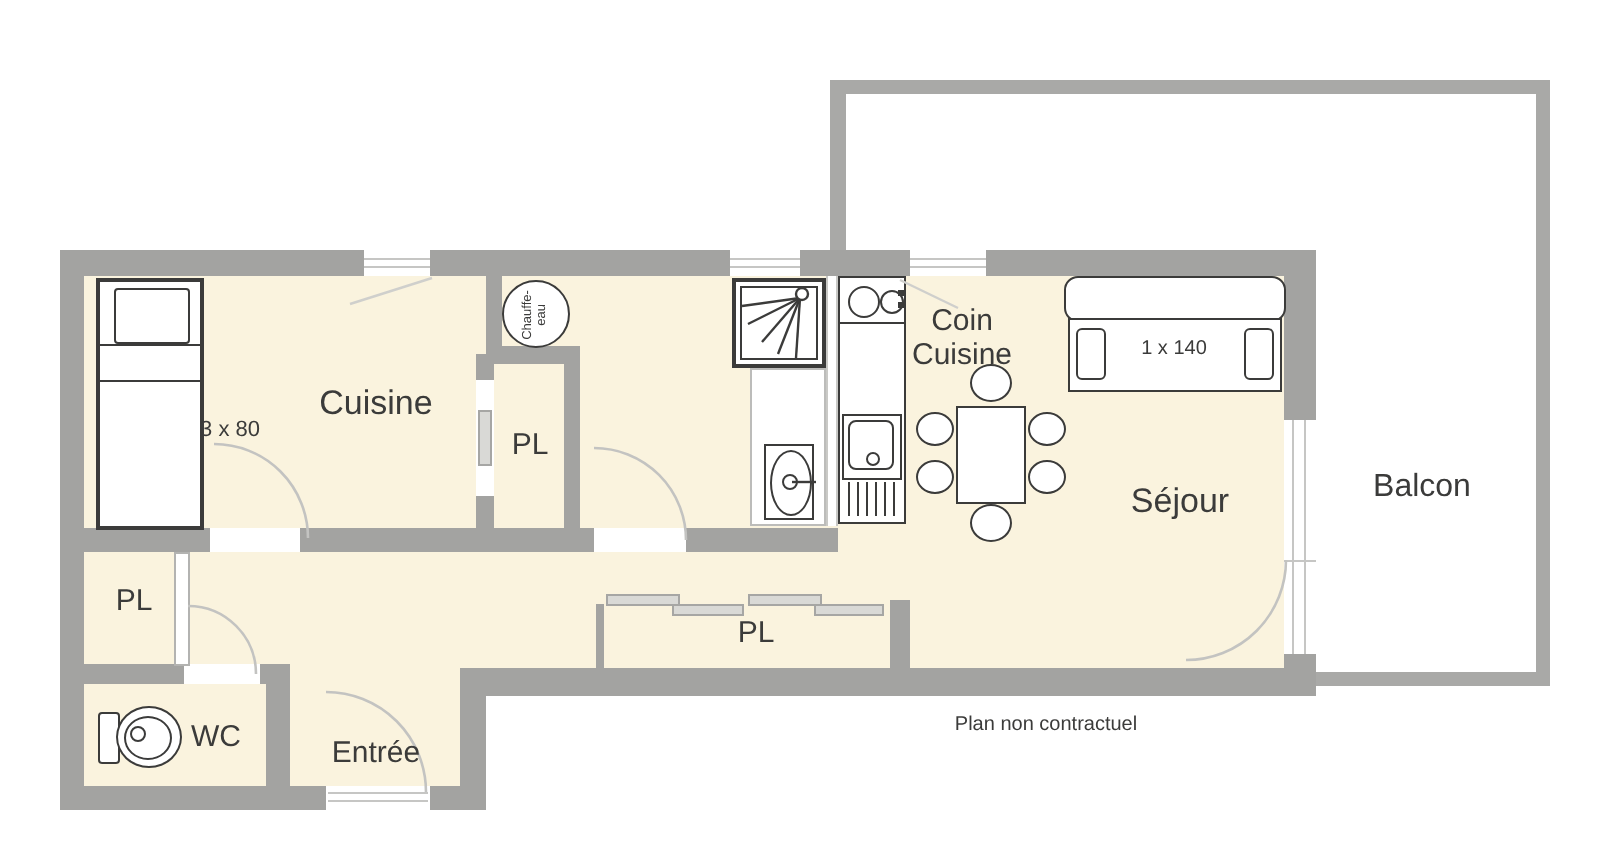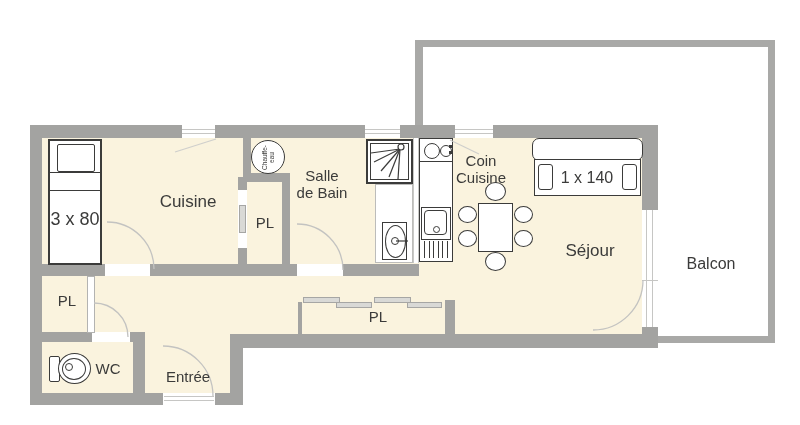--- a/index.html
+++ b/index.html
@@ -96,28 +96,28 @@
 
   <div class="pane" style="left:303px;top:297px;width:37px;height:6px;"></div>
   <div class="pane" style="left:336px;top:302px;width:36px;height:6px;"></div>
   <div class="pane" style="left:374px;top:297px;width:37px;height:6px;"></div>
   <div class="pane" style="left:407px;top:302px;width:35px;height:6px;"></div>
 
   <div class="fx" style="left:48px;top:139px;width:54px;height:126px;border-width:2px;">
     <div style="position:absolute;left:7px;top:3px;width:36px;height:26px;border:1.6px solid var(--ink);border-radius:2px;"></div>
     <div style="position:absolute;left:0;top:31px;width:100%;height:0;border-top:1.6px solid var(--ink);"></div>
     <div style="position:absolute;left:0;top:49px;width:100%;height:0;border-top:1.6px solid var(--ink);"></div>
-    <div class="lbl" style="left:0;top:68px;width:100%;font-size:18px;">3 x 80</div>
+    <div class="lbl" style="left:0;top:68px;width:100%;font-size:11px;padding-left:40px;">3 x 80</div>
   </div>
 
   <div class="fx" style="left:532px;top:138px;width:111px;height:23px;border-radius:7px;"></div>
   <div class="fx" style="left:534px;top:159px;width:107px;height:37px;"></div>
   <div class="fx" style="left:538px;top:164px;width:15px;height:26px;border-width:1.3px;border-radius:3px;"></div>
   <div class="fx" style="left:622px;top:164px;width:15px;height:26px;border-width:1.3px;border-radius:3px;"></div>
-  <div class="lbl" style="left:552px;top:169px;width:70px;font-size:16px;z-index:6;">1 x 140</div>
+  <div class="lbl" style="left:552px;top:169px;width:70px;font-size:10px;z-index:6;">1 x 140</div>
 
   <div class="fx thin round" style="left:485px;top:182px;width:21px;height:19px;"></div>
   <div class="fx thin round" style="left:485px;top:252px;width:21px;height:19px;"></div>
   <div class="fx thin round" style="left:458px;top:206px;width:19px;height:17px;"></div>
   <div class="fx thin round" style="left:458px;top:230px;width:19px;height:17px;"></div>
   <div class="fx thin round" style="left:514px;top:206px;width:19px;height:17px;"></div>
   <div class="fx thin round" style="left:514px;top:230px;width:19px;height:17px;"></div>
   <div class="fx" style="left:478px;top:203px;width:35px;height:49px;"></div>
 
   <div class="fx" style="left:366px;top:139px;width:47px;height:45px;border-width:2px;">
@@ -168,25 +168,24 @@
       <line class="ink" x1="400" y1="149" x2="374" y2="162"></line>
       <line class="ink" x1="400" y1="149" x2="381" y2="171"></line>
       <line class="ink" x1="400" y1="149" x2="389" y2="177"></line>
       <line class="ink" x1="400" y1="149" x2="398" y2="179"></line>
       <circle cx="401" cy="147" r="3" fill="#ffffff" class="ink"></circle>
     </g>
     <line class="ink" x1="396" y1="241" x2="408" y2="241"></line>
   </svg>
 
   <div class="lbl" style="left:128px;top:192px;width:120px;font-size:17px;">Cuisine</div>
-  <div class="lbl" style="left:292px;top:168px;width:60px;font-size:15px;">Salle
-de Bain</div>
   <div class="lbl" style="left:550px;top:241px;width:80px;font-size:17px;">Séjour</div>
   <div class="lbl" style="left:452px;top:153px;width:58px;font-size:15px;">Coin
 Cuisine</div>
-  <div class="lbl" style="left:671px;top:235px;width:80px;font-size:16px;margin-top:20px;">Balcon</div>
+  <div class="lbl" style="left:671px;top:235px;width:80px;font-size:16px;">Balcon</div>
   <div class="lbl" style="left:148px;top:369px;width:80px;font-size:15px;">Entrée</div>
   <div class="lbl" style="left:88px;top:361px;width:40px;font-size:15px;">WC</div>
   <div class="lbl" style="left:245px;top:215px;width:40px;font-size:15px;">PL</div>
   <div class="lbl" style="left:47px;top:293px;width:40px;font-size:15px;">PL</div>
   <div class="lbl" style="left:358px;top:309px;width:40px;font-size:15px;">PL</div>
+  <div class="lbl" style="left:423px;top:357px;width:200px;font-size:10px;">Plan non contractuel</div>
 
 </div>
 
 </body></html>

